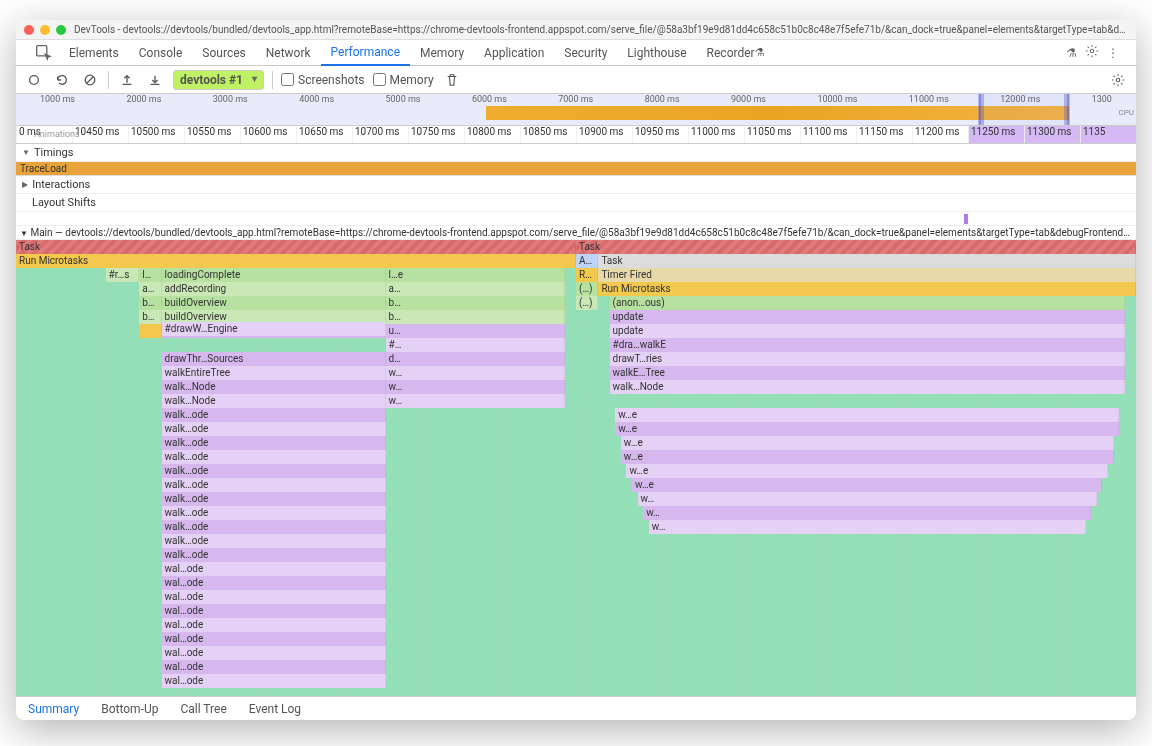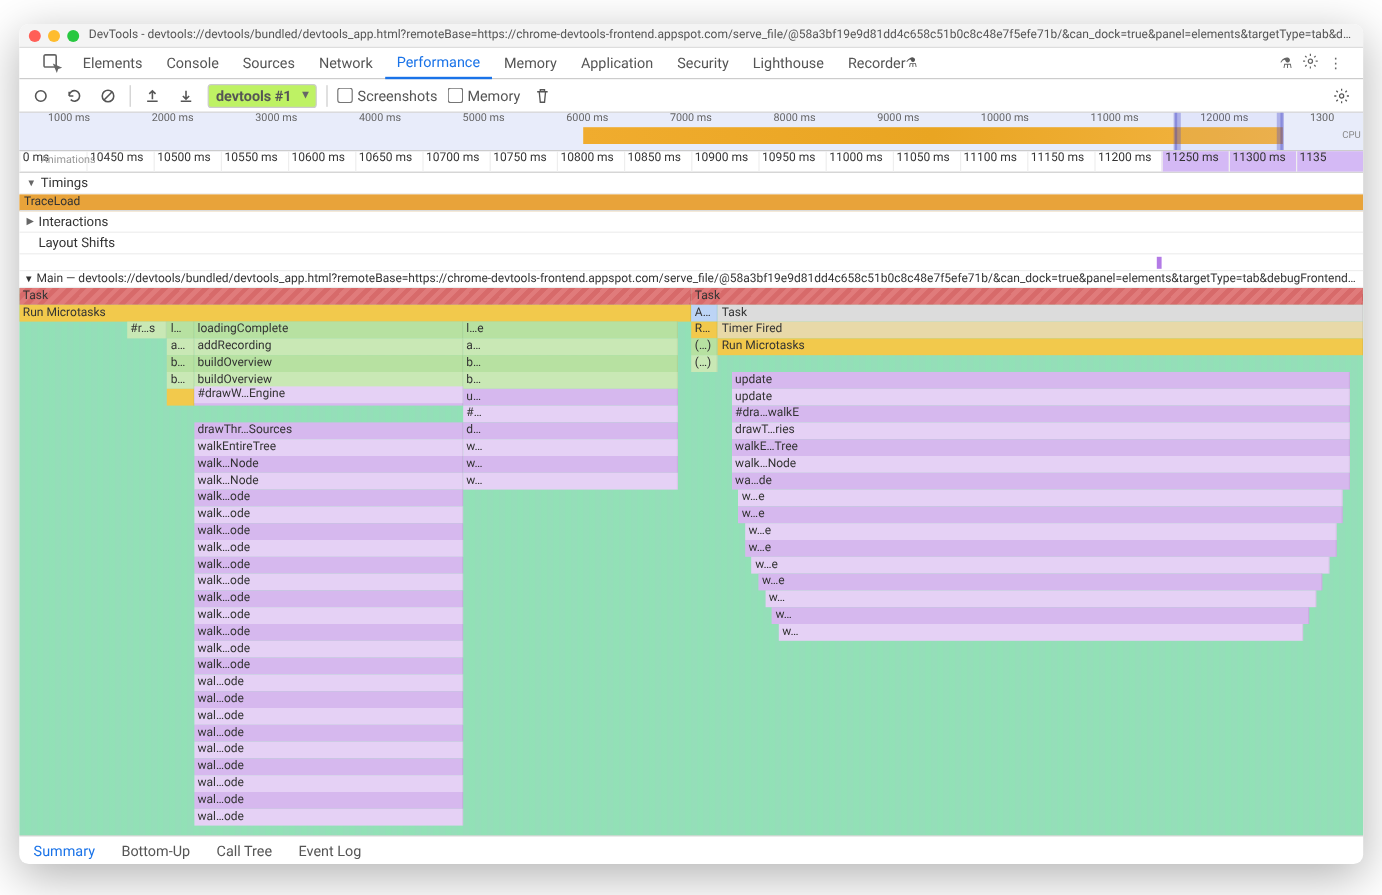--- a/index.html
+++ b/index.html
@@ -284,27 +284,27 @@
       <div class="seg c-purple" style="top: 420px; left: 13%; width: 20%;">wal…ode</div>
       <div class="seg c-lpurple" style="top: 434px; left: 13%; width: 20%;">wal…ode</div>
       <div class="seg c-task" style="top: 0px; left: 50%; width: 50%;">Task</div>
       <div class="seg c-blue" style="top: 14px; left: 50%; width: 2%;">A…</div>
       <div class="seg c-gray" style="top: 14px; left: 52%; width: 48%;">Task</div>
       <div class="seg c-yellow" style="top: 28px; left: 50%; width: 2%;">R…</div>
       <div class="seg c-beige" style="top: 28px; left: 52%; width: 48%;">Timer Fired</div>
       <div class="seg c-green" style="top: 42px; left: 50%; width: 2%;">(…)</div>
       <div class="seg c-yellow" style="top: 42px; left: 52%; width: 48%;">Run Microtasks</div>
       <div class="seg c-green2" style="top: 56px; left: 50%; width: 2%;">(…)</div>
+      <div class="seg c-green" style="top: 56px; left: 53%; width: 46%;">(anon…ous)</div>
       <div class="seg c-purple" style="top: 70px; left: 53%; width: 46%;">update</div>
       <div class="seg c-lpurple" style="top: 84px; left: 53%; width: 46%;">update</div>
       <div class="seg c-purple" style="top: 98px; left: 53%; width: 46%;">#dra…walkE</div>
       <div class="seg c-lpurple" style="top: 112px; left: 53%; width: 46%;">drawT…ries</div>
       <div class="seg c-purple" style="top: 126px; left: 53%; width: 46%;">walkE…Tree</div>
       <div class="seg c-lpurple" style="top: 140px; left: 53%; width: 46%;">walk…Node</div>
-      <div class="seg c-purple" style="top: 154px; left: 53%; width: 46%;">wa…de</div>
       <div class="seg c-lpurple" style="top: 168px; left: 53.5%; width: 45%;">w…e</div>
       <div class="seg c-purple" style="top: 182px; left: 53.5%; width: 45%;">w…e</div>
       <div class="seg c-lpurple" style="top: 196px; left: 54%; width: 44%;">w…e</div>
       <div class="seg c-purple" style="top: 210px; left: 54%; width: 44%;">w…e</div>
       <div class="seg c-lpurple" style="top: 224px; left: 54.5%; width: 43%;">w…e</div>
       <div class="seg c-purple" style="top: 238px; left: 55%; width: 42%;">w…e</div>
       <div class="seg c-lpurple" style="top: 252px; left: 55.5%; width: 41%;">w…</div>
       <div class="seg c-purple" style="top: 266px; left: 56%; width: 40%;">w…</div>
       <div class="seg c-lpurple" style="top: 280px; left: 56.5%; width: 39%;">w…</div>
     </div>

